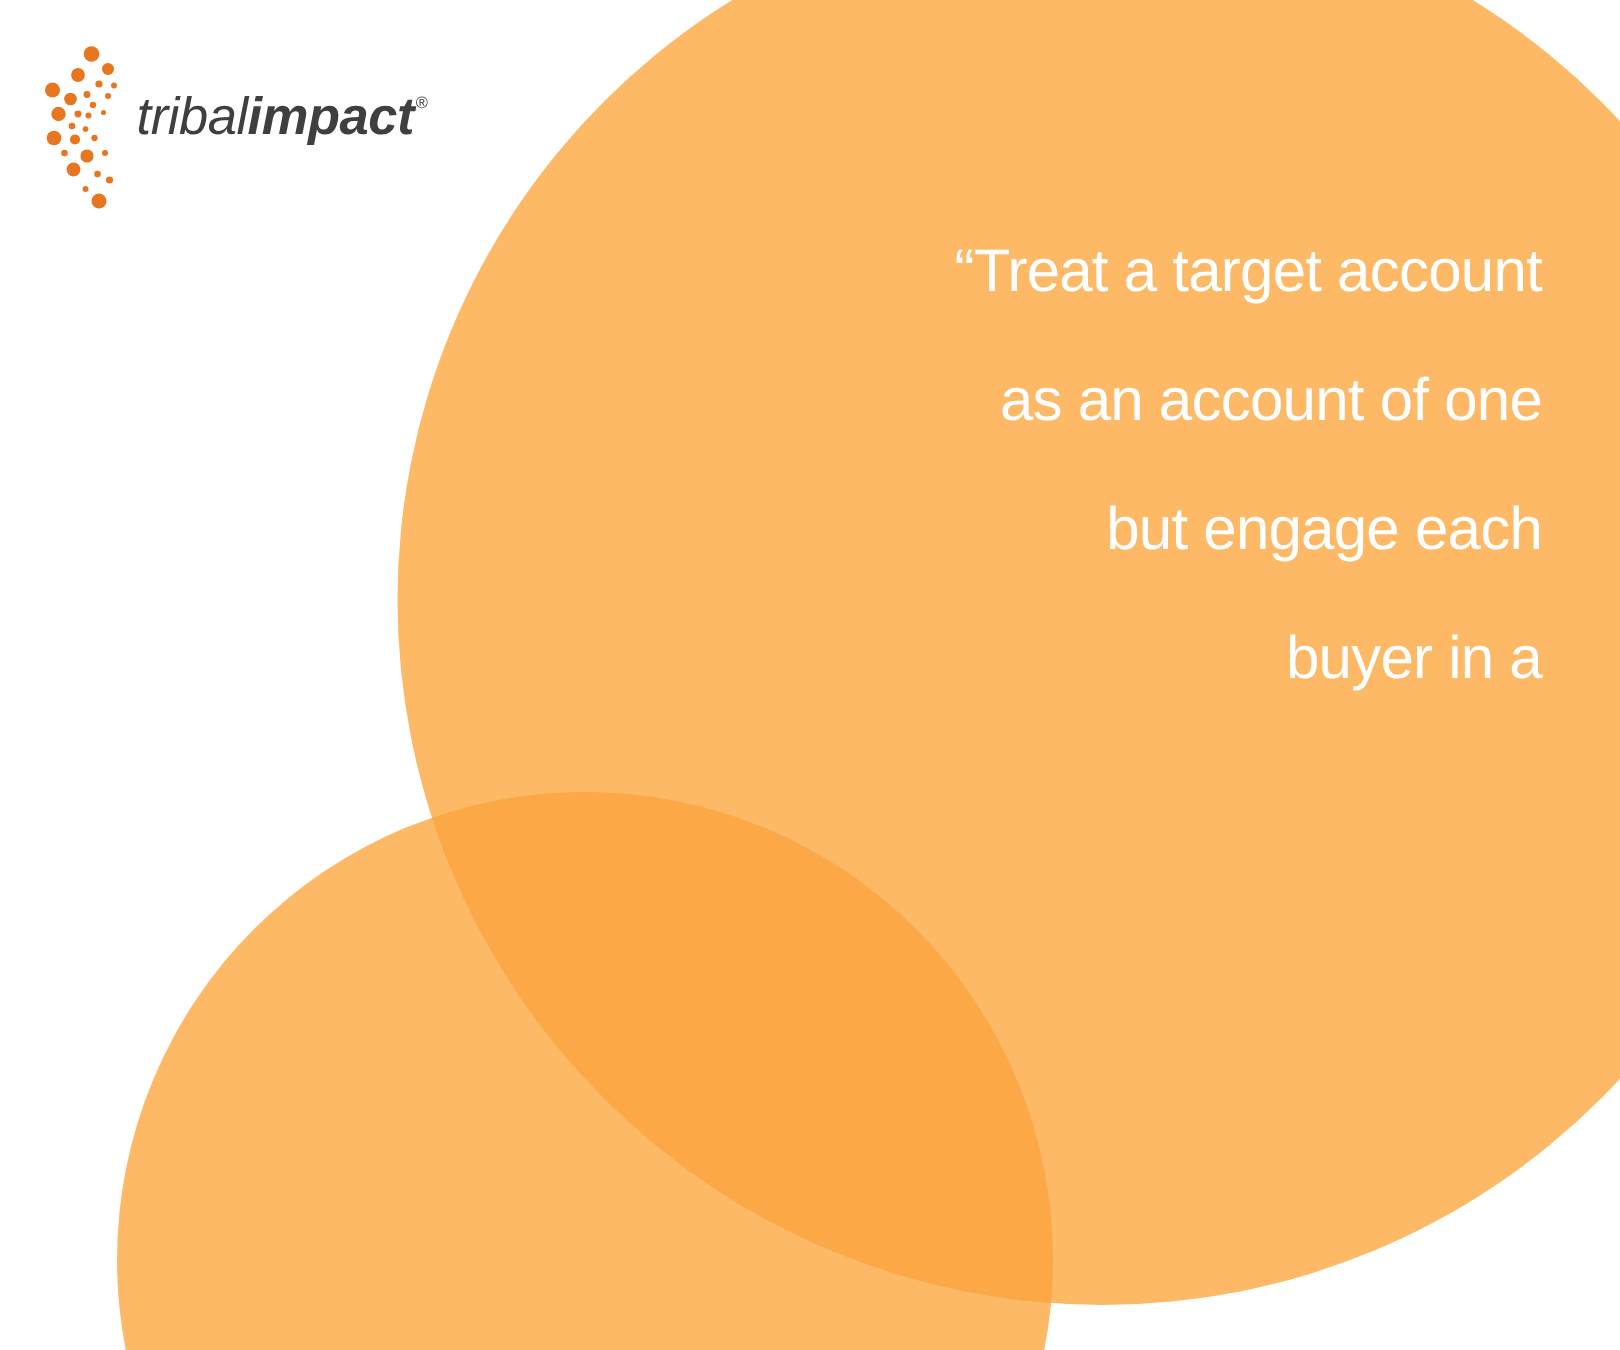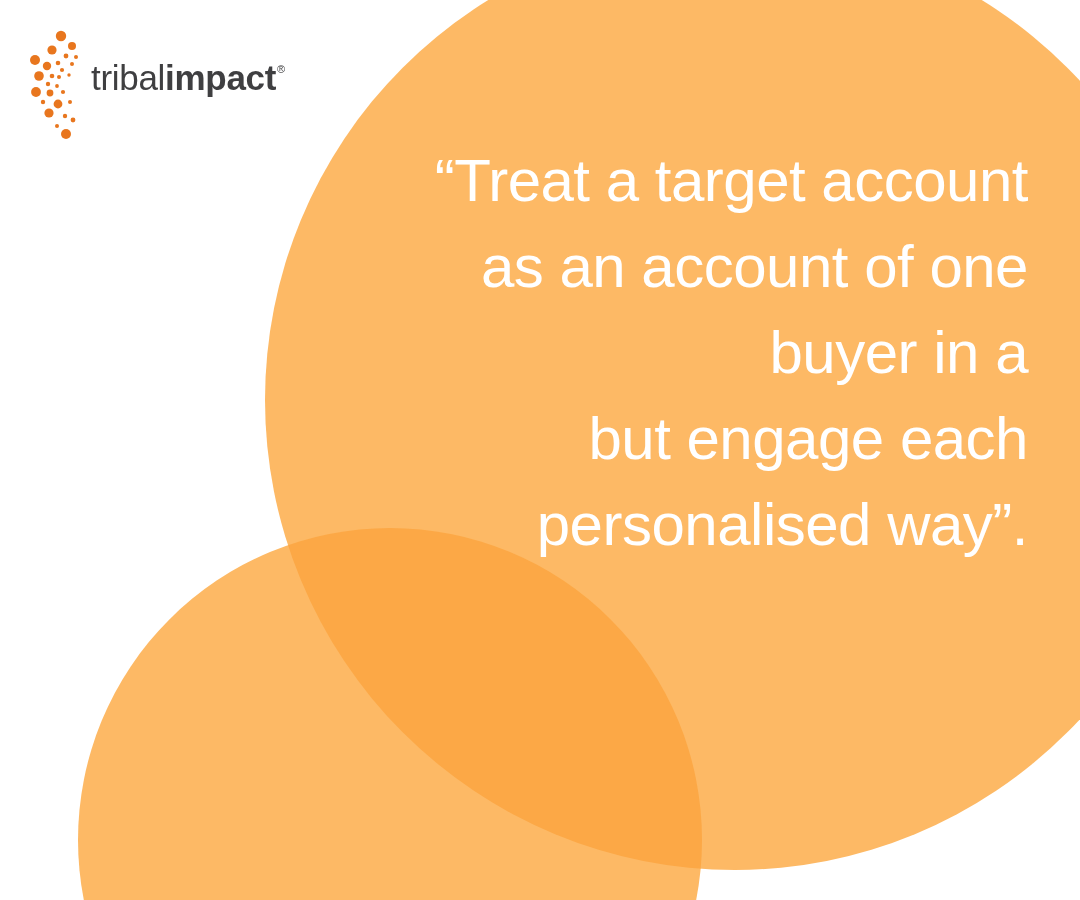--- a/index.html
+++ b/index.html
@@ -64,21 +64,21 @@
   
   .quote-block {
     position: absolute;
     left: 300px;
     top: 138px;
     width: 728px;
     text-align: right;
     color: #ffffff;
   }
   .quote-line {
-    font-size: 60px;
+    font-size: 40px;
     line-height: 86px;
     font-weight: 300;
     letter-spacing: -0.5px;
     white-space: nowrap;
   }
 </style>
 </head>
 <body>
 
 <div id="canvas" style="width: 1080px; height: 900px; background: rgb(255, 255, 255);">
@@ -121,26 +121,25 @@
         <circle cx="15" cy="72" r="2.2"></circle>
         <circle cx="30" cy="74" r="4.4"></circle>
         <circle cx="42" cy="72" r="2.0"></circle>
         <circle cx="21" cy="83" r="4.6"></circle>
         <circle cx="37" cy="86" r="2.2"></circle>
         <circle cx="45" cy="90" r="2.4"></circle>
         <circle cx="29" cy="96" r="2.0"></circle>
         <circle cx="38" cy="104" r="5.0"></circle>
       </g>
     </svg>
-    <div class="logo-wordmark" style="color: rgb(63, 63, 65);">
+    <div class="logo-wordmark" style="color: rgb(63, 63, 65); font-style: italic;">
       <span class="wm-light">tribal</span><span class="wm-bold">impact</span><span class="wm-reg">®</span>
     </div>
   </div>
 
   <div class="quote-block" style="color: rgb(255, 255, 255);">
     <div class="quote-line">“Treat a target account</div>
     <div class="quote-line">as an account of one</div>
+    <div class="quote-line">but engage each</div>
     <div class="quote-line">buyer in a</div>
-    <div class="quote-line">but engage each</div>
-    <div class="quote-line">personalised way”.</div>
   </div>
 
 </div>
 
 </body></html>

